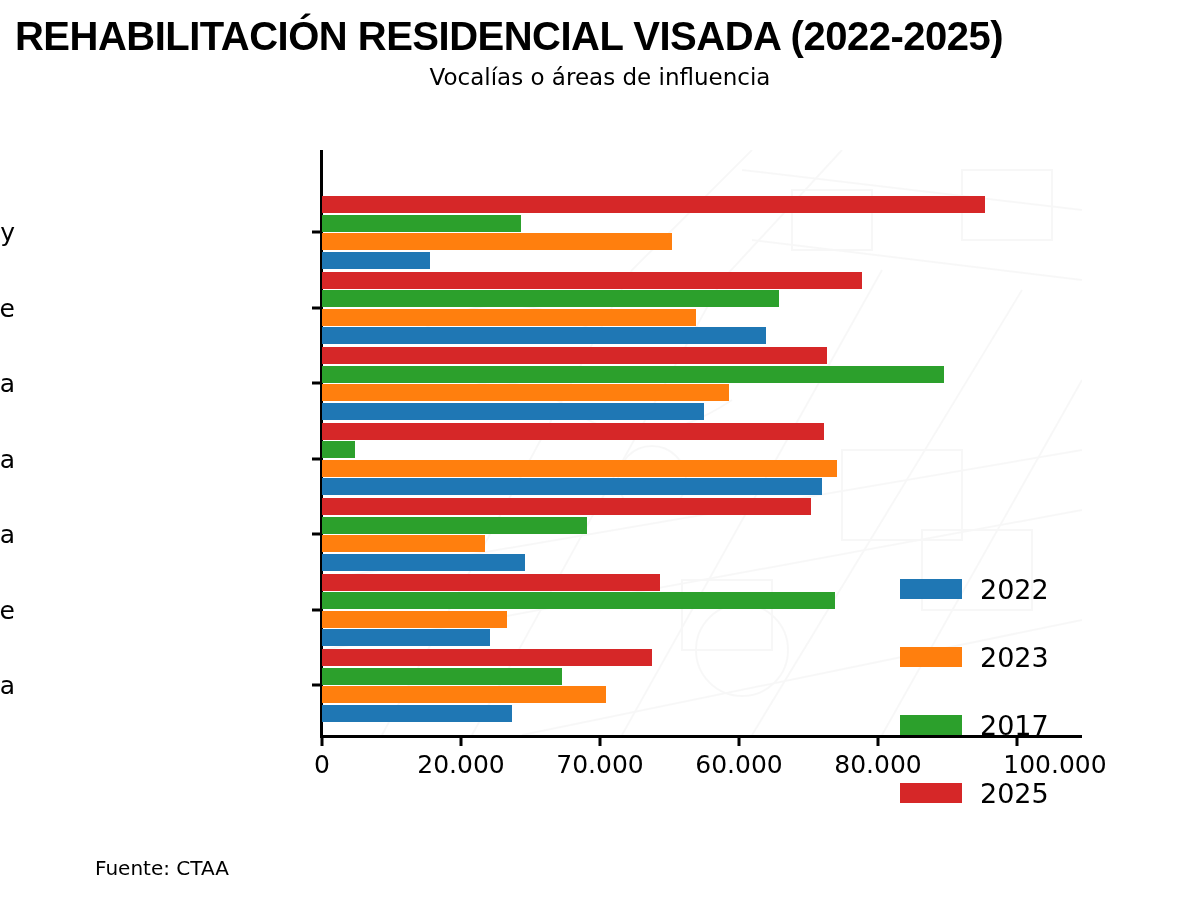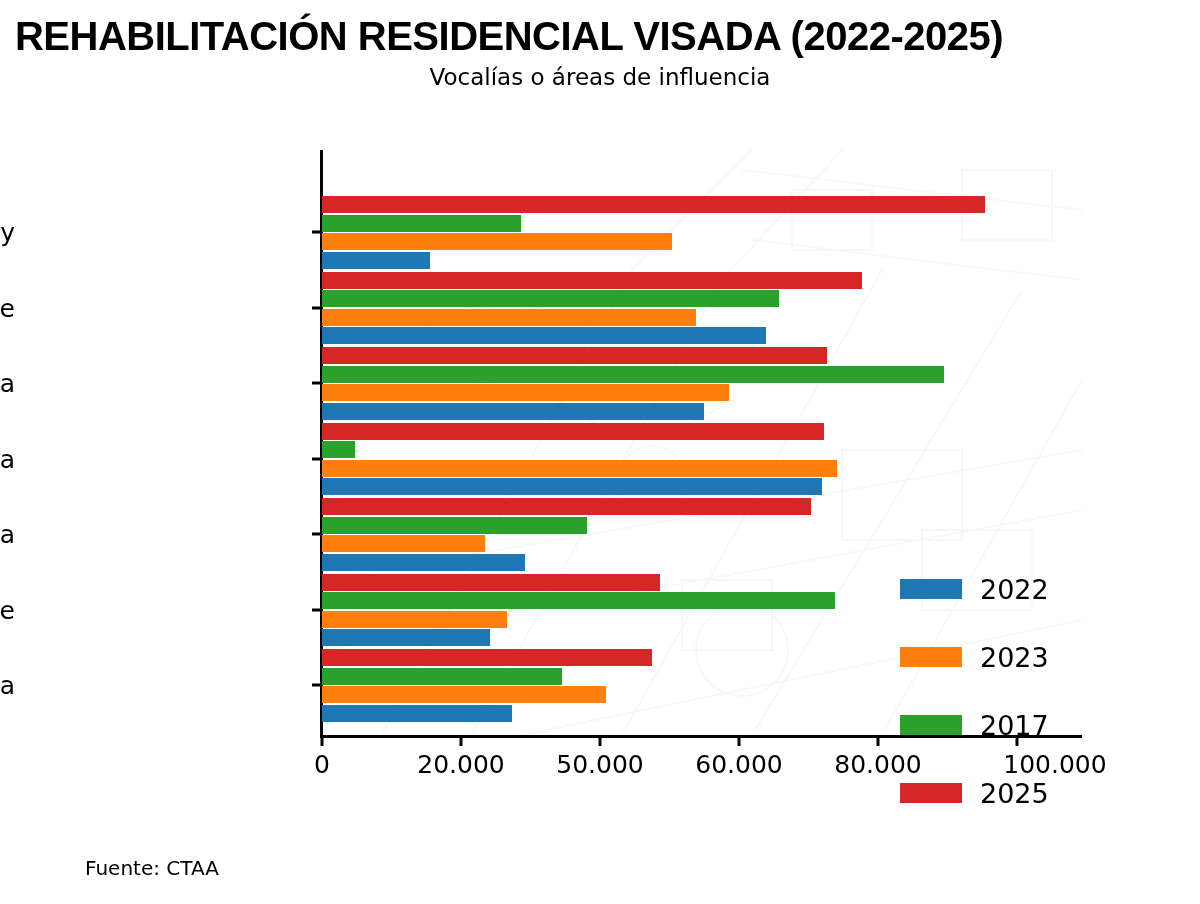--- a/index.html
+++ b/index.html
@@ -144,21 +144,21 @@
     margin-right: 18px;
   }
   .legend-text {
     font-size: 27px;
     line-height: 1;
   }
 
   
   .source {
     position: absolute;
-    left: 85px;
+    left: 95px;
     top: 856px;
     font-size: 20px;
   }
 </style>
 </head>
 <body>
 
 <div id="chart-root">
 
   <div class="title">REHABILITACIÓN RESIDENCIAL VISADA (2022-2025)</div>
@@ -238,21 +238,21 @@
       <div class="bar" style="left: 322px; top: 686px; width: 284.255px; background: rgb(255, 127, 14);"></div>
       <div class="bar" style="left: 322px; top: 667.5px; width: 240.47px; background: rgb(44, 160, 44);"></div>
       <div class="bar" style="left: 322px; top: 649px; width: 330.125px; background: rgb(214, 39, 40);"></div>
     </div>
   <div id="ticks-x">
       <div class="xtick-mark" style="left: 322px;"></div>
       <div class="xtick-label" style="left: 322px;">0</div>
       <div class="xtick-mark" style="left: 461px;"></div>
       <div class="xtick-label" style="left: 461px;">20.000</div>
       <div class="xtick-mark" style="left: 600px;"></div>
-      <div class="xtick-label" style="left: 600px;">50.000</div>
+      <div class="xtick-label" style="left: 600px;">70.000</div>
       <div class="xtick-mark" style="left: 739px;"></div>
       <div class="xtick-label" style="left: 739px;">60.000</div>
       <div class="xtick-mark" style="left: 878px;"></div>
       <div class="xtick-label" style="left: 878px;">80.000</div>
       <div class="xtick-mark" style="left: 1017px;"></div>
       <div class="xtick-label" style="left: 1055px;">100.000</div>
     </div>
 
 
   <div class="legend" id="legend">

